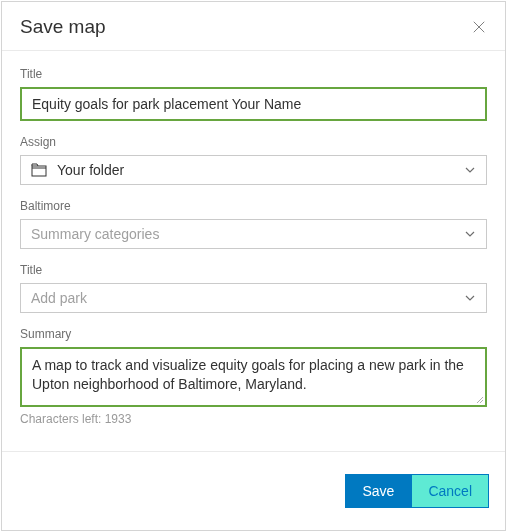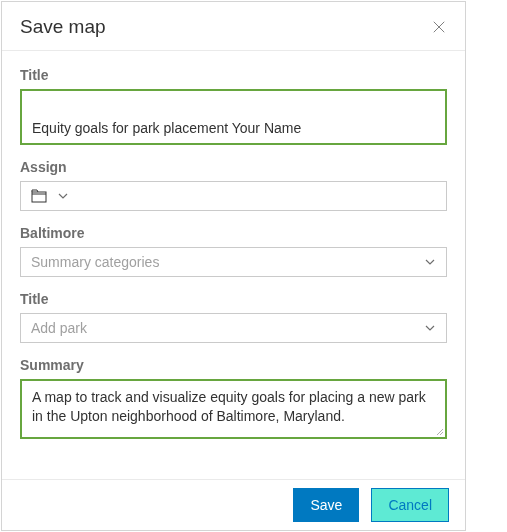--- a/index.html
+++ b/index.html
@@ -10,21 +10,21 @@
     body {
       font-family: "Avenir Next", "Helvetica Neue", Arial, sans-serif;
       background: #fff;
       width: 507px;
       height: 532px;
       overflow: hidden;
     }
     .modal {
       border: 1px solid #d4d4d4;
       background: #fff;
-      width: 465px;
+      width: 505px;
       height: 530px;
       margin: 1px;
       display: flex;
       flex-direction: column;
     }
     .modal-header {
       display: flex;
       align-items: center;
       justify-content: space-between;
       padding: 14px 18px 12px 18px;
@@ -49,43 +49,42 @@
     .modal-body {
       padding: 16px 18px 8px 18px;
       flex: 1;
       overflow: auto;
     }
     .form-group {
       margin-bottom: 14px;
     }
     .form-label {
       display: block;
-      font-size: 14px;
+      font-size: 12px;
       color: #6e6e6e;
       margin-bottom: 6px;
-      font-weight: 700;
+      font-weight: 400;
     }
     .input-wrap {
       position: relative;
       border: 1px solid #cacaca;
       background: #fff;
     }
     .input-wrap.highlighted {
       border: 2px solid #67a63f;
     }
     .text-input {
       width: 100%;
       border: none;
       padding: 7px 10px;
       font-size: 14px;
       font-family: inherit;
       color: #323232;
       background: transparent;
       outline: none;
-      margin-top: 22px;
     }
     .text-input::placeholder {
       color: #a0a0a0;
     }
     .select-wrap {
       display: flex;
       align-items: center;
       border: 1px solid #cacaca;
       background: #fff;
       padding: 6px 10px;
@@ -135,24 +134,24 @@
       width: 8px;
       height: 8px;
     }
     .char-count {
       font-size: 12px;
       color: #9a9a9a;
       margin-top: 5px;
     }
     .modal-footer {
       border-top: 1px solid #eaeaea;
-      padding: 8px 16px;
+      padding: 22px 16px;
       display: flex;
       justify-content: flex-end;
-      gap: 12px;
+      gap: 0;
     }
     .btn {
       font-size: 14px;
       font-family: inherit;
       padding: 8px 16px;
       border: 1px solid;
       cursor: pointer;
       min-width: 60px;
       text-align: center;
     }
@@ -191,20 +190,21 @@
     </div>
 
     <div class="form-group">
       <label class="form-label">Assign</label>
       <div class="select-wrap">
         <svg class="folder-icon" viewBox="0 0 16 16" fill="none" stroke="#323232" stroke-width="1">
           <rect x="1" y="4" width="14" height="10"></rect>
           <path d="M1 4 L1 2 L6 2 L7 4"></path>
           <line x1="1" y1="6" x2="15" y2="6"></line>
         </svg>
+        <span class="select-text">Your folder</span>
         <svg class="chevron" viewBox="0 0 12 12" fill="none" stroke="#6e6e6e" stroke-width="1.2">
           <polyline points="2,4 6,8 10,4"></polyline>
         </svg>
       </div>
     </div>
 
     <div class="form-group">
       <label class="form-label">Baltimore</label>
       <div class="select-wrap">
         <span class="select-text placeholder">Summary categories</span>
@@ -226,20 +226,21 @@
 
     <div class="form-group" style="margin-bottom:12px;">
       <label class="form-label">Summary</label>
       <div class="textarea-wrap">
         <textarea class="textarea" style="">A map to track and visualize equity goals for placing a new park in the Upton neighborhood of Baltimore, Maryland.</textarea>
         <svg class="resize-handle" viewBox="0 0 8 8" stroke="#b0b0b0" stroke-width="1">
           <line x1="2" y1="8" x2="8" y2="2"></line>
           <line x1="5" y1="8" x2="8" y2="5"></line>
         </svg>
       </div>
+      <div class="char-count">Characters left: 1933</div>
     </div>
 
   </div>
 
   <div class="modal-footer">
     <button class="btn btn-primary">Save</button>
     <button class="btn btn-secondary">Cancel</button>
   </div>
 </div>
 

